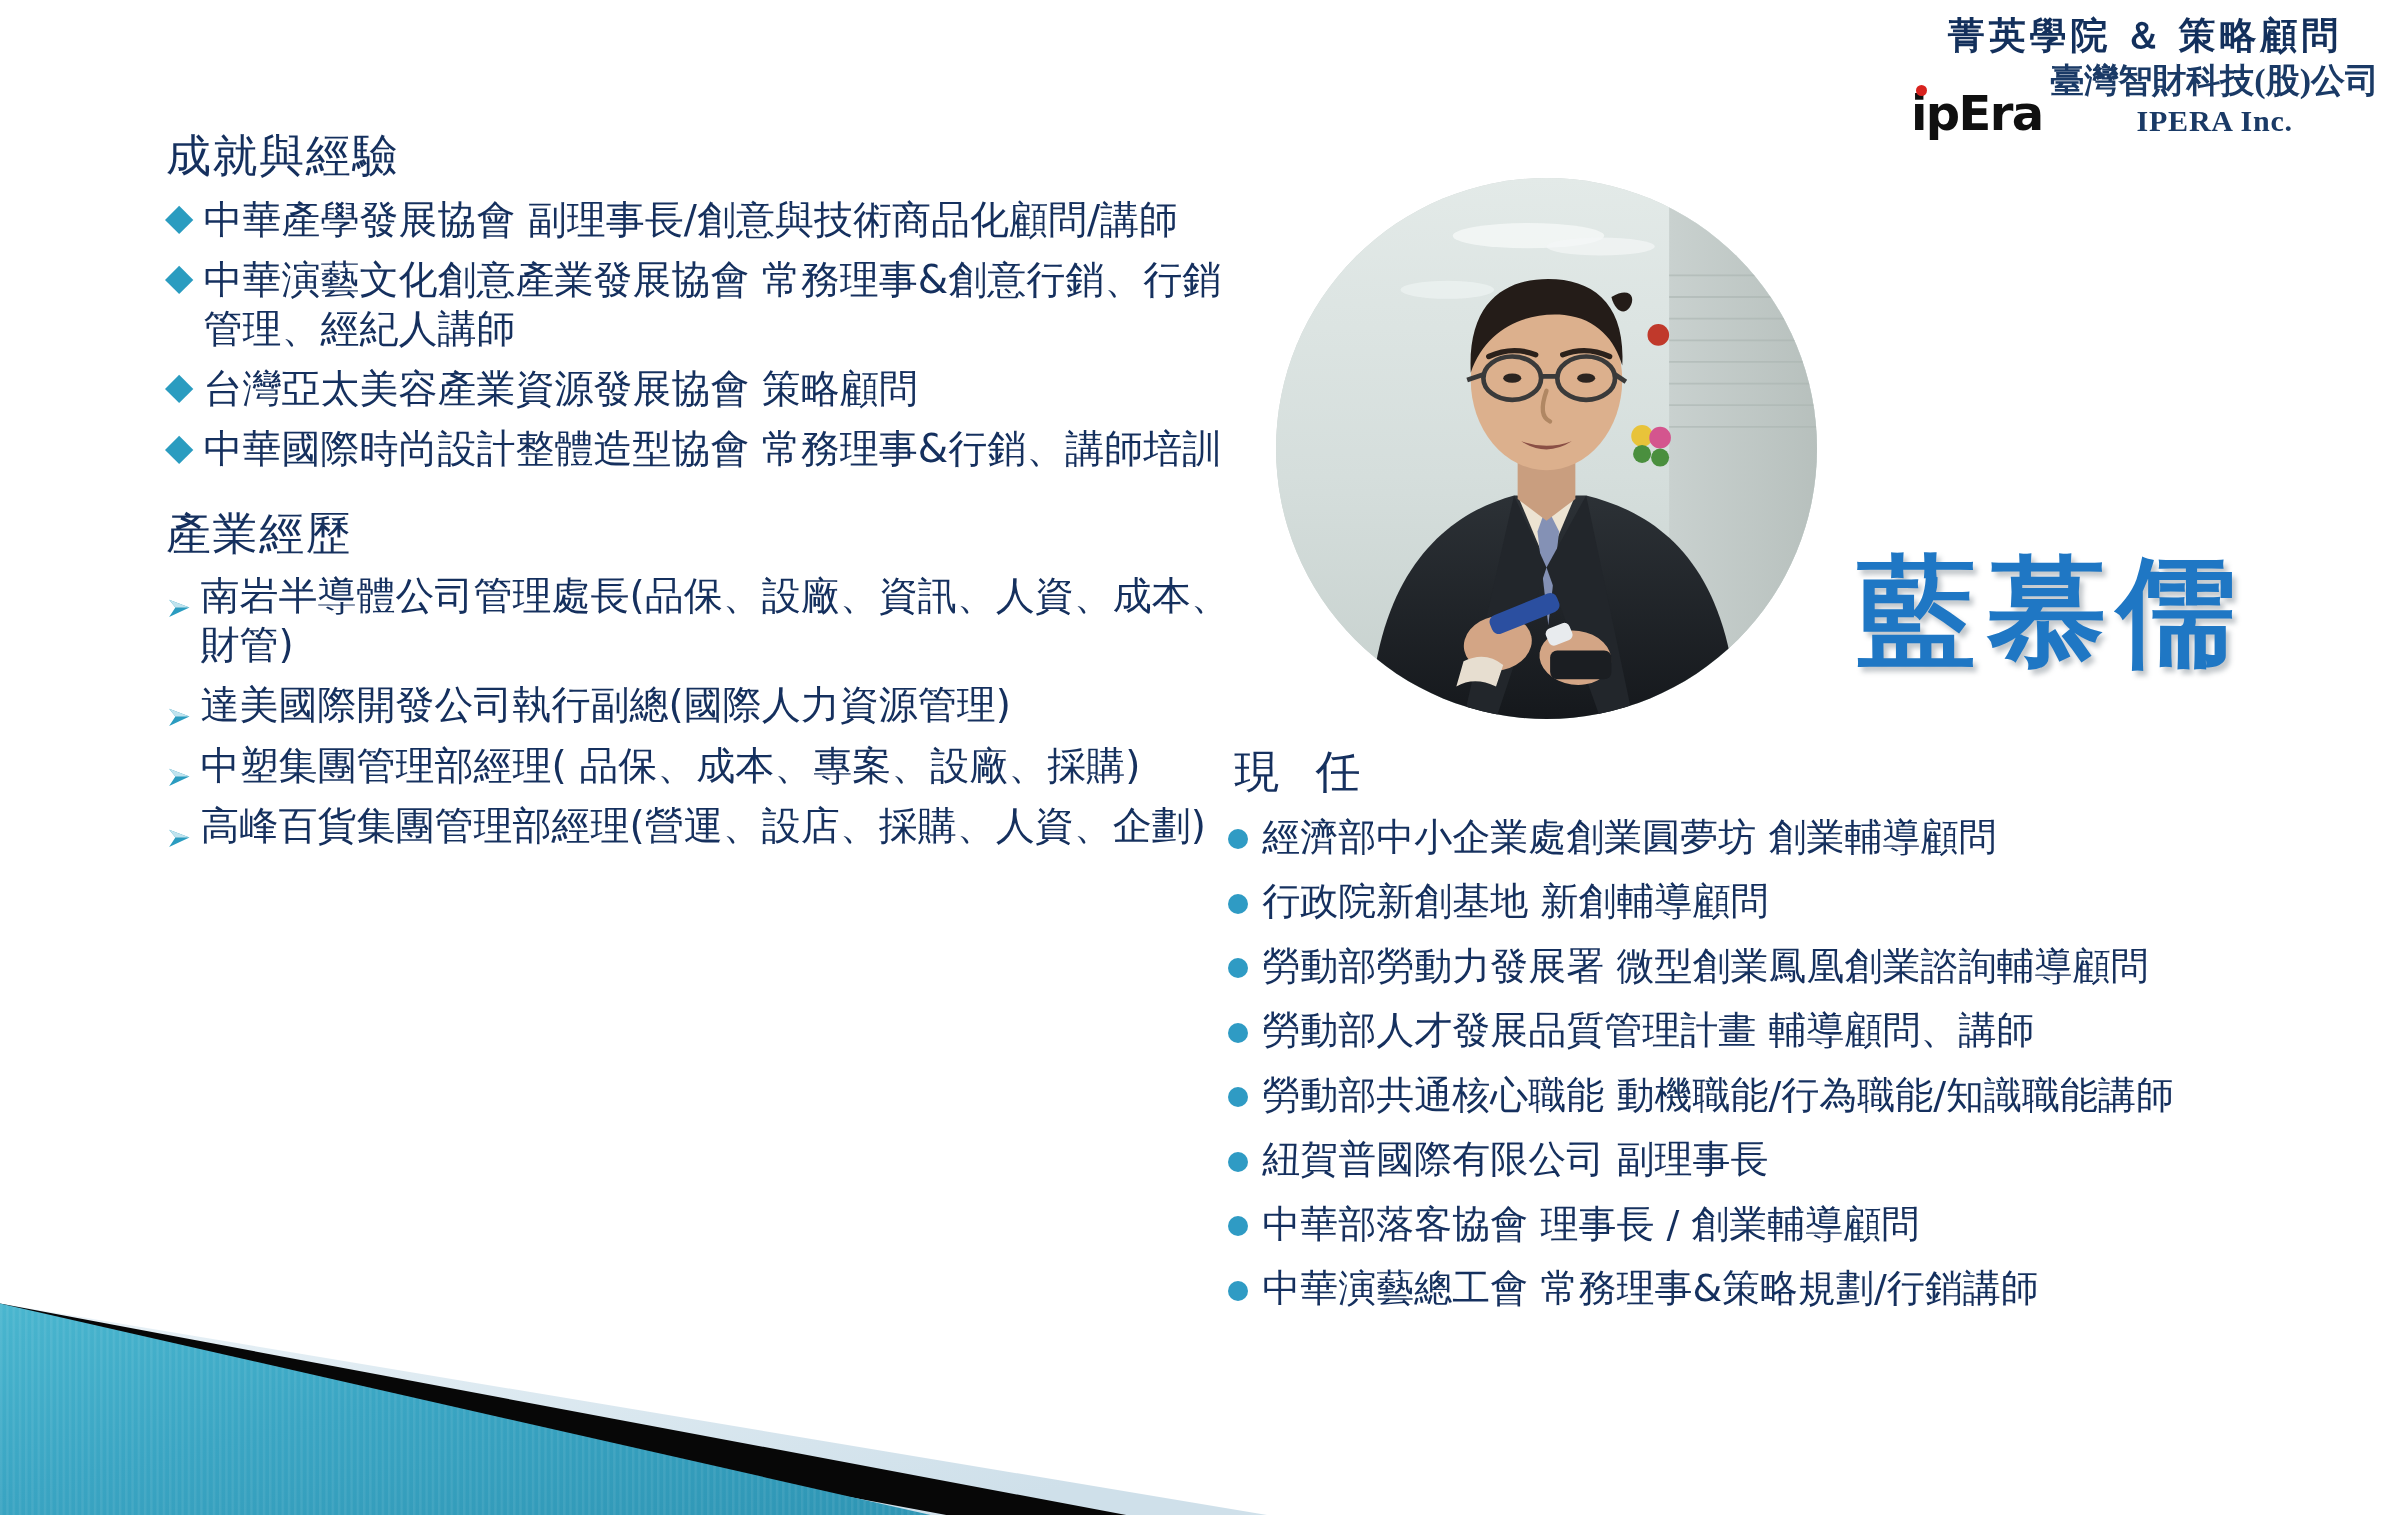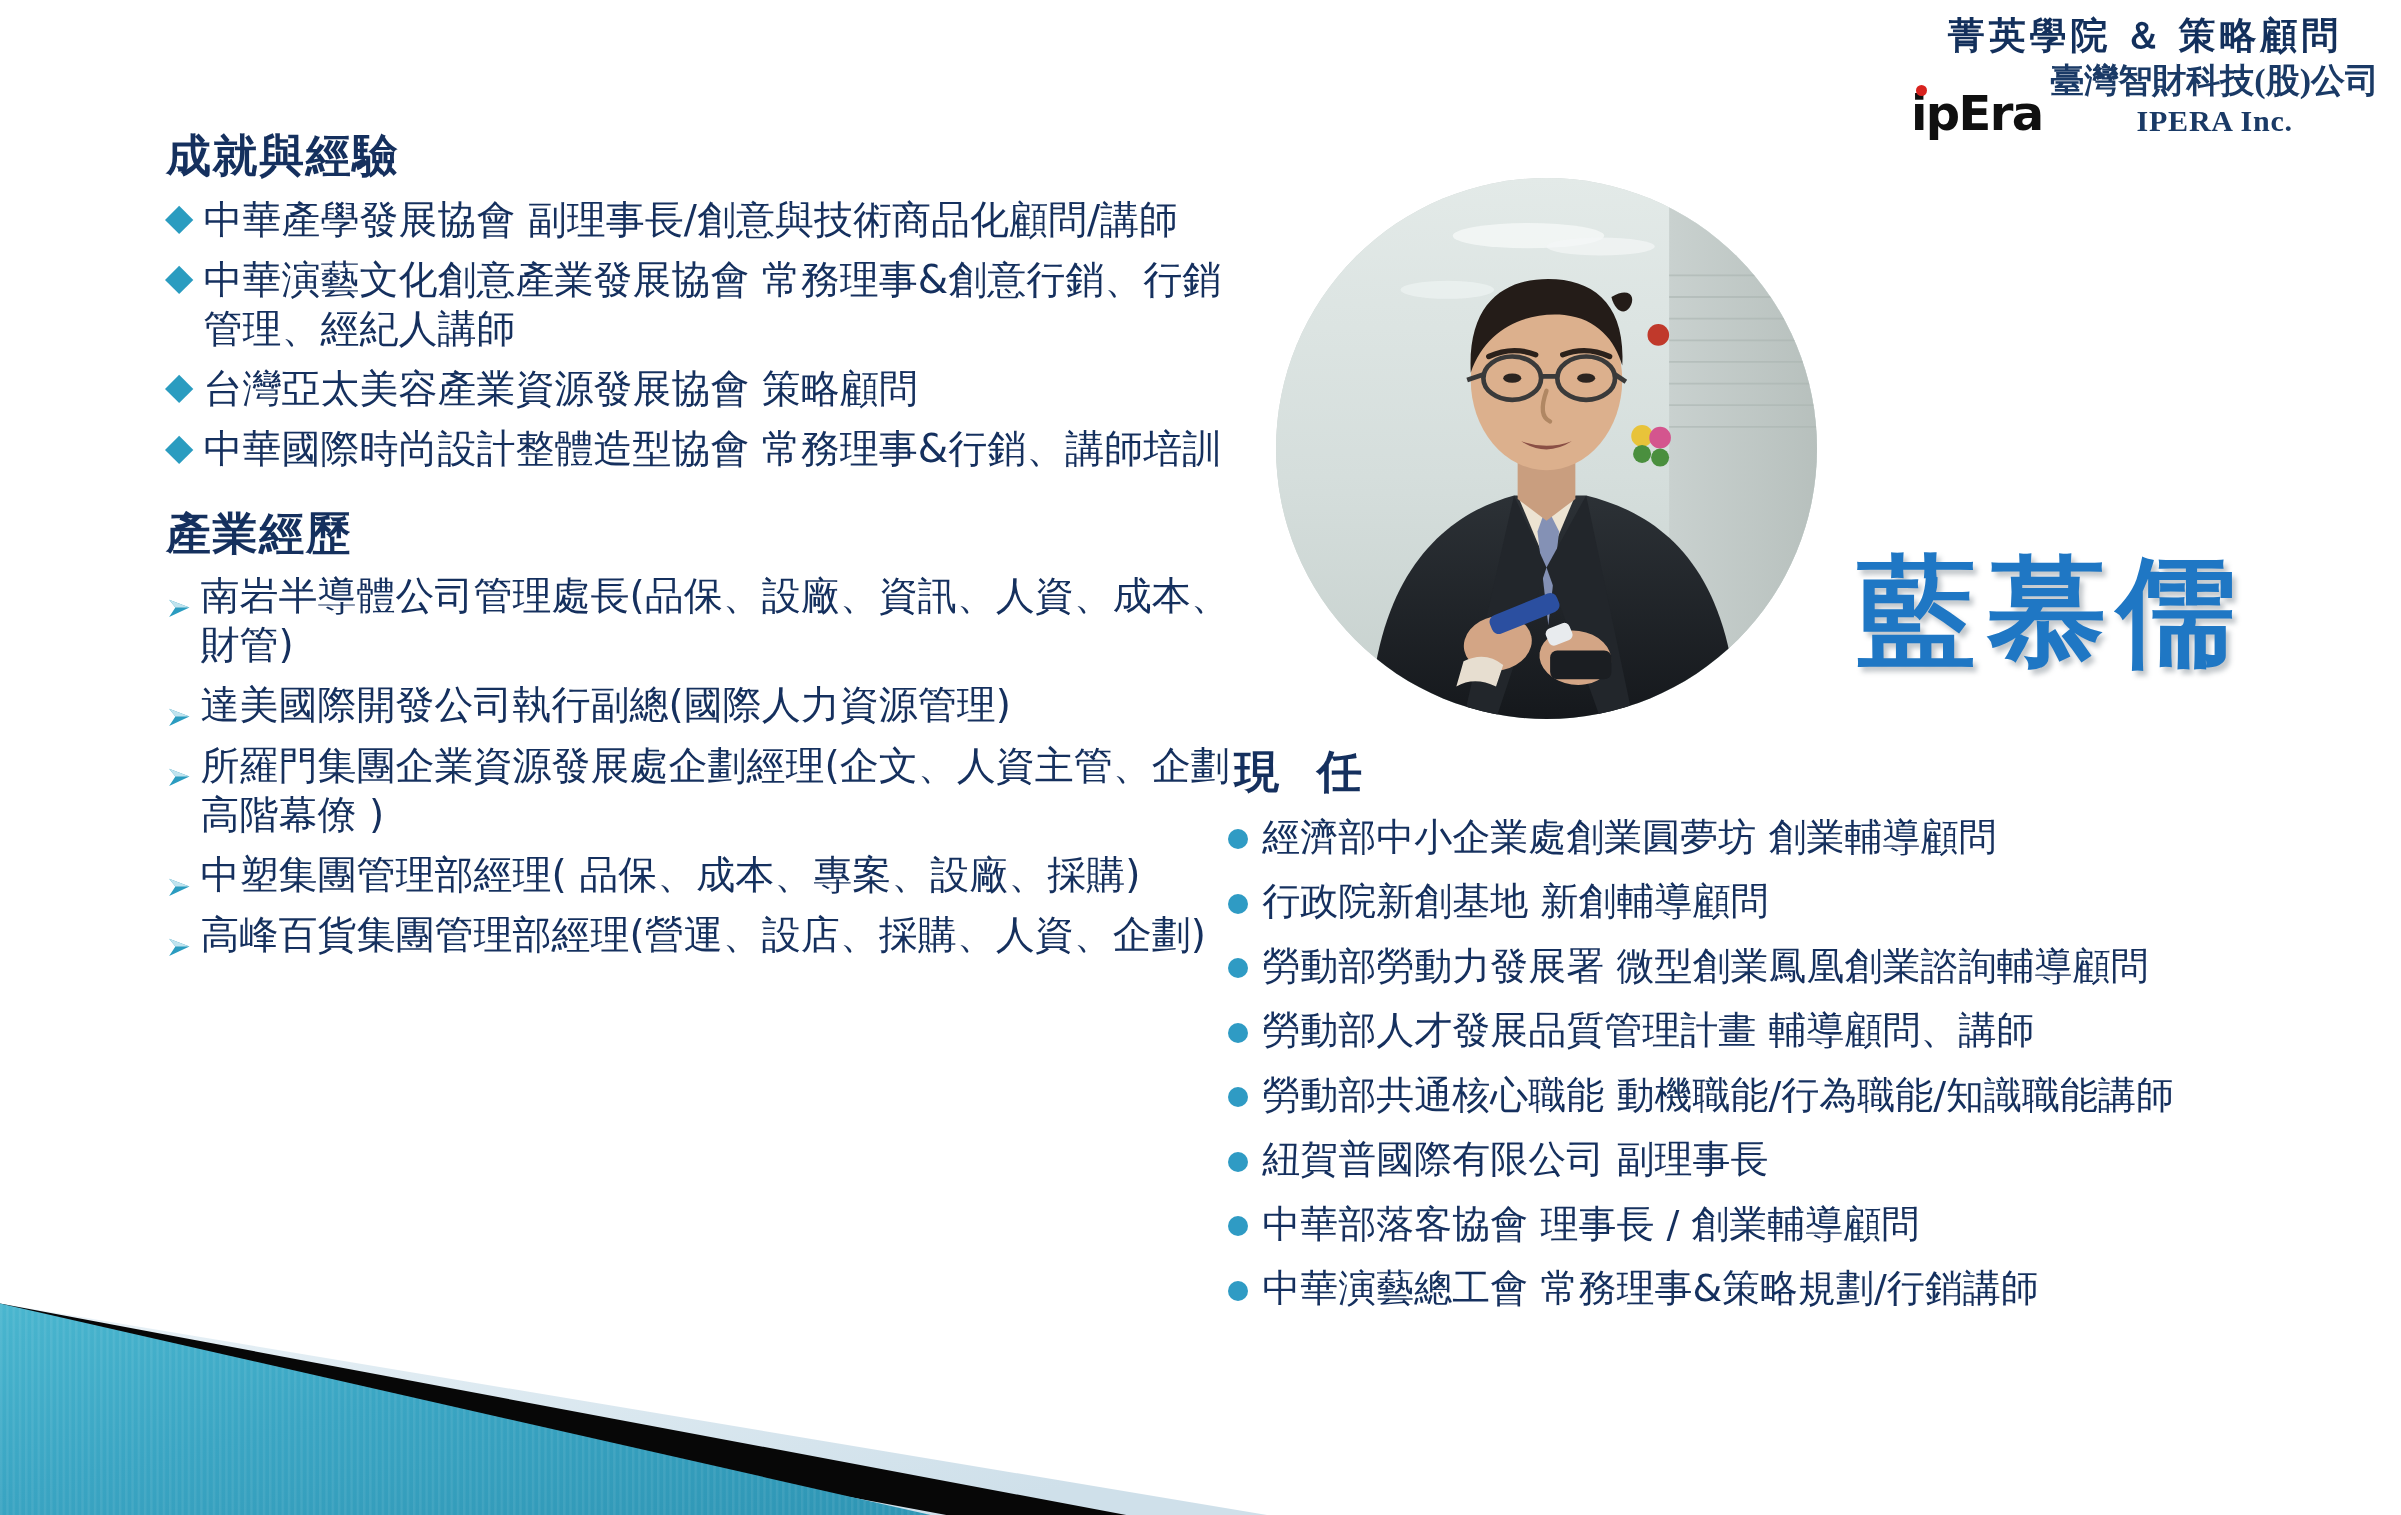--- a/index.html
+++ b/index.html
@@ -61,21 +61,21 @@
     font-size:119px;color:#1f77c4;
     letter-spacing:11px;
     text-shadow:3.9px 4.7px 5.5px rgba(120,130,140,.45);
     white-space:nowrap;
     line-height:1;
   }
 
   
   .h-sec{
     font-family:"DejaVu Sans","Liberation Sans",sans-serif;
-    font-size:45px;color:#15305e;font-weight:700;letter-spacing:1.6px;line-height:1.1;
+    font-size:45px;color:#15305e;font-weight:400;letter-spacing:1.6px;line-height:1.1;
   }
   ul.blist{list-style:none;margin:0;padding:0;}
   ul.blist li{
     display:flex;align-items:flex-start;gap:14px;
     font-family:"DejaVu Sans","Liberation Sans",sans-serif;
     color:#15305e;font-weight:500;
   }
   .bullet{flex:0 0 auto;display:block;}
   .btxt{flex:1 1 auto;}
 
@@ -281,29 +281,20 @@
         </span>
         <span class="btxt">達美國際開發公司執行副總(國際人力資源管理)</span>
       </li>
       <li>
         <span class="bullet bul-arrow">
           <svg viewBox="0 0 34 34" width="26.6" height="26.6">
               <path d="M4 6 L30 16 L4 28 L12 16 Z" fill="#2a9cc0"></path>
               <path d="M4 6 L30 16 L12 16 Z" fill="#bfe3ee"></path>
             </svg>
         </span>
-        <span class="btxt">所羅門集團企業資源發展處企劃經理(企文、人資主管、企劃高階幕僚 )</span>
-      </li>
-      <li>
-        <span class="bullet bul-arrow">
-          <svg viewBox="0 0 34 34" width="26.6" height="26.6">
-              <path d="M4 6 L30 16 L4 28 L12 16 Z" fill="#2a9cc0"></path>
-              <path d="M4 6 L30 16 L12 16 Z" fill="#bfe3ee"></path>
-            </svg>
-        </span>
         <span class="btxt">中塑集團管理部經理( 品保、成本、專案、設廠、採購)</span>
       </li>
       <li>
         <span class="bullet bul-arrow">
           <svg viewBox="0 0 34 34" width="26.6" height="26.6">
               <path d="M4 6 L30 16 L4 28 L12 16 Z" fill="#2a9cc0"></path>
               <path d="M4 6 L30 16 L12 16 Z" fill="#bfe3ee"></path>
             </svg>
         </span>
         <span class="btxt">高峰百貨集團管理部經理(營運、設店、採購、人資、企劃)</span>

